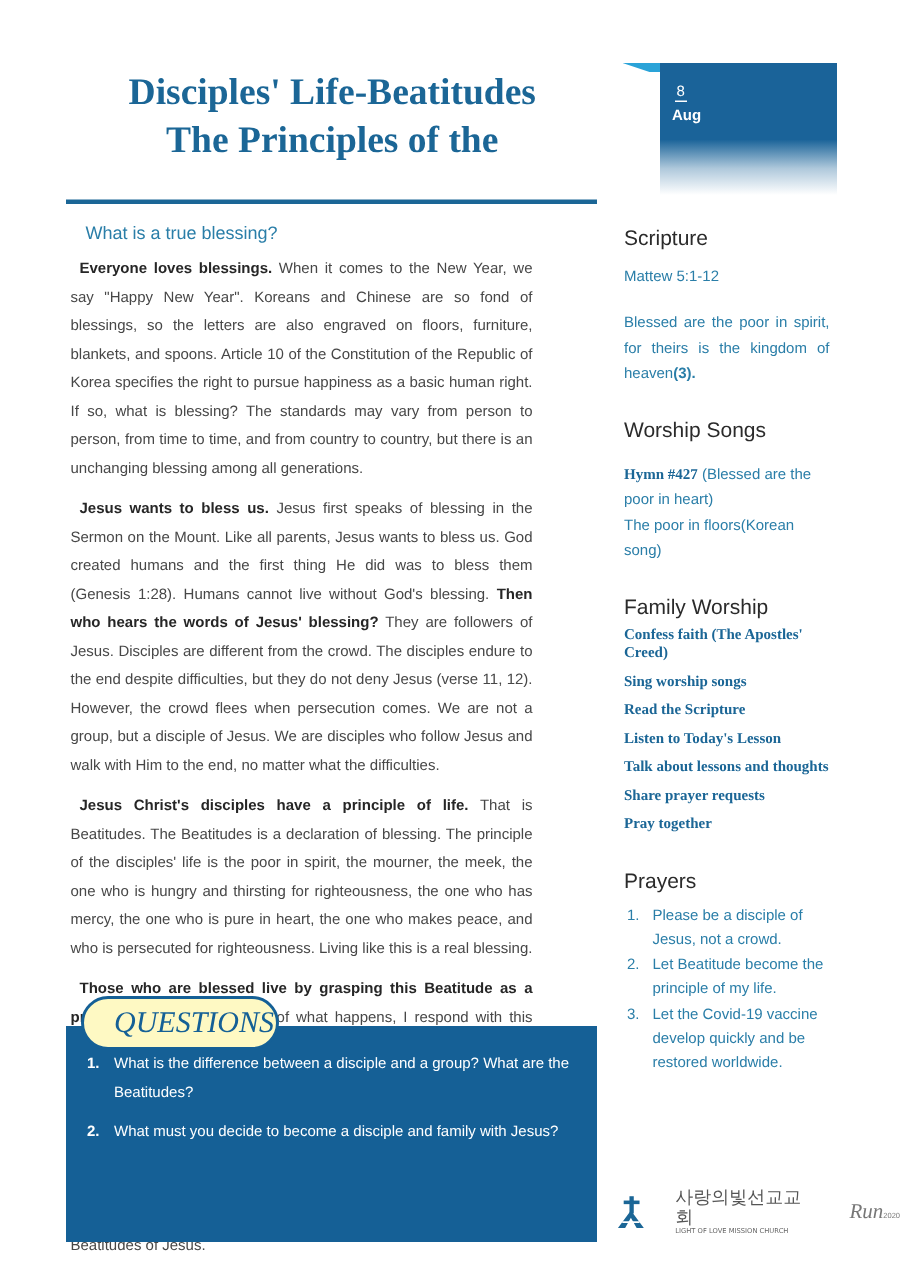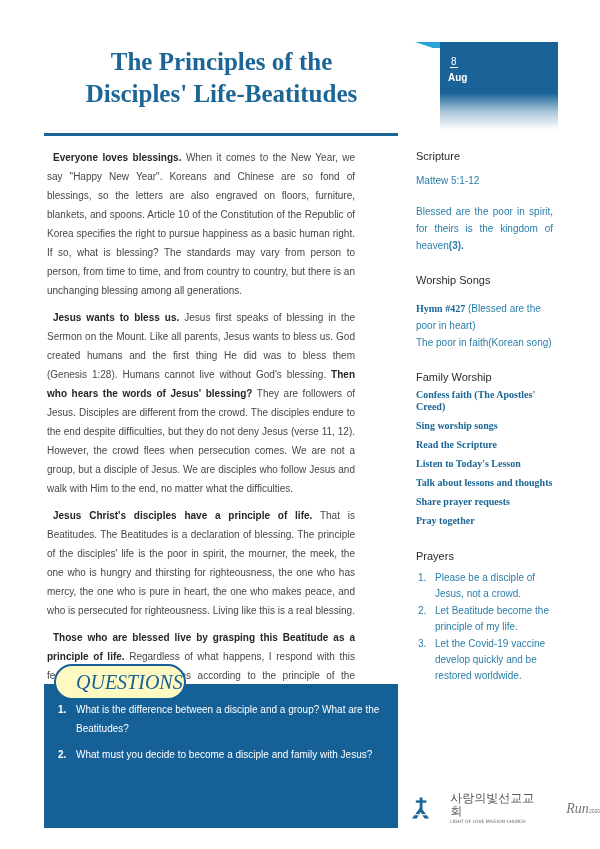--- a/index.html
+++ b/index.html
@@ -55,54 +55,55 @@
     position: absolute; left: 54px; top: 664px; width: 132px; height: 36px;
     background: #fef9c3; border: 2px solid #156096; border-radius: 18px;
     font-family: "Liberation Serif", serif; font-style: italic; font-size: 20px;
     color: #156096; padding-left: 20px; line-height: 32px;
   }
   .q-list { position: absolute; left: 58px; top: 700px; width: 330px; list-style: none; }
   .q-item { display: flex; color: #fff; font-size: 10px; line-height: 19px; margin-bottom: 7px; font-family: "Liberation Sans", sans-serif; }
   .q-num { width: 18px; font-weight: bold; flex-shrink: 0; }
 
   .side { position: absolute; left: 416px; top: 150px; width: 137px; font-family: "Liberation Sans", sans-serif; }
-  .side-h { font-size: 11px; color: #2b2b2b; margin-bottom: 10px; }
+  .side-h { font-size: 14px; color: #2b2b2b; margin-bottom: 10px; }
   .side-blue { color: #2a7ea8; font-size: 10px; line-height: 17px; text-align: justify; }
   .gap { height: 20px; }
   .hymn-b { font-family: "Liberation Serif", serif; font-weight: bold; color: #1b6696; text-align: right; }
   .fw-item { font-family: Liberation Serif, serif; font-weight: bold; font-size: 10px; color: #1b6696; line-height: 12px; margin-bottom: 7px; }
   .pr-item { display: flex; font-size: 10px; color: #2a7ea8; line-height: 16px; margin-bottom: 1px; }
   .pr-num { width: 19px; flex-shrink: 0; padding-left: 2px; }
 
   .logo { position: absolute; left: 411px; top: 792px; display: flex; align-items: center; gap: 16px; }
   .logo-mark { width: 20px; height: 24px; }
   .logo-text { margin-left: 4px; }
   .logo-kr { font-size: 12px; color: #555; letter-spacing: 0px; line-height: 13px; }
   .logo-en { font-size: 4.5px; color: #666; line-height: 7px; }
   .logo-run { margin-left: 8px; font-family: "Liberation Serif", serif; font-style: italic; font-size: 14px; color: #777; }
   .logo-run small { font-size: 5px; font-style: normal; font-family: "Liberation Sans", sans-serif; }
 </style>
 </head>
 <body>
 
 <div class="title">
+  <div>Disciples' Life-Beatitudes</div>
   <div>The Principles of the</div>
-  <div>Disciples' Life-Beatitudes</div>
 </div>
 <div class="title-rule"></div>
 
 <div class="week-badge">
   <div class="week-tab"></div>
   <div class="week-box">
     <span class="week-day">8</span>
     <span class="week-mon">Aug</span>
   </div>
 </div>
 
 <div class="main">
+  <div class="section-heading">What is a true blessing?</div>
 
   <p class="para"><b>Everyone loves blessings.</b><span> When it comes to the New Year, we say "Happy New Year". Koreans and Chinese are so fond of blessings, so the letters are also engraved on floors, furniture, blankets, and spoons. Article 10 of the Constitution of the Republic of Korea specifies the right to pursue happiness as a basic human right. If so, what is blessing? The standards may vary from person to person, from time to time, and from country to country, but there is an unchanging blessing among all generations.</span></p>
 
   <p class="para"><b>Jesus wants to bless us.</b><span> Jesus first speaks of blessing in the Sermon on the Mount. Like all parents, Jesus wants to bless us. God created humans and the first thing He did was to bless them (Genesis 1:28). Humans cannot live without God's blessing. </span><b>Then who hears the words of Jesus' blessing?</b><span> They are followers of Jesus. Disciples are different from the crowd. The disciples endure to the end despite difficulties, but they do not deny Jesus (verse 11, 12). However, the crowd flees when persecution comes. We are not a group, but a disciple of Jesus. We are disciples who follow Jesus and walk with Him to the end, no matter what the difficulties.</span></p>
 
   <p class="para"><b>Jesus Christ's disciples have a principle of life.</b><span> That is Beatitudes. The Beatitudes is a declaration of blessing. The principle of the disciples' life is the poor in spirit, the mourner, the meek, the one who is hungry and thirsting for righteousness, the one who has mercy, the one who is pure in heart, the one who makes peace, and who is persecuted for righteousness. Living like this is a real blessing.</span></p>
 
   <p class="para"><b>Those who are blessed live by grasping this Beatitude as a principle of life.</b><span> Regardless of what happens, I respond with this feeling. The person who lives according to the principle of the Beatitudes is the one who is blessed. People react differently to the same thing. Those who respond to these eight principles of life no matter what happens are already blessed. </span><b>The real blessing is to walk with Jesus.</b><span> It is a blessed heart to see the eternal kingdom of God without being deprived of the heart of this earth that will disappear in a moment. I hope to be a family that embraces the Beatitudes of Jesus.</span></p>
 </div>
 
@@ -120,21 +121,21 @@
 </ol>
 
 <div class="side">
   <div class="side-h">Scripture</div>
   <div class="side-blue" style="margin-bottom:14px;">Mattew 5:1-12</div>
   <div class="side-blue"><span>Blessed are the poor in spirit, for theirs is the kingdom of heaven</span><b>(3).</b></div>
   <div class="gap"></div>
 
   <div class="side-h" style="margin-bottom:14px;">Worship Songs</div>
   <div class="side-blue" style="text-align:left;"><span class="hymn-b">Hymn #427</span><span> (Blessed are the poor in heart)</span></div>
-  <div class="side-blue" style="text-align:left;">The poor in faith(Korean song)</div>
+  <div class="side-blue" style="text-align:left;">The poor in floors(Korean song)</div>
   <div class="gap"></div>
 
   <div class="side-h" style="margin-bottom:6px;">Family Worship</div>
   <div class="fw-item">Confess faith (The Apostles' Creed)</div>
   <div class="fw-item">Sing worship songs</div>
   <div class="fw-item">Read the Scripture</div>
   <div class="fw-item">Listen to Today's Lesson</div>
   <div class="fw-item">Talk about lessons and thoughts</div>
   <div class="fw-item">Share prayer requests</div>
   <div class="fw-item">Pray together</div>

